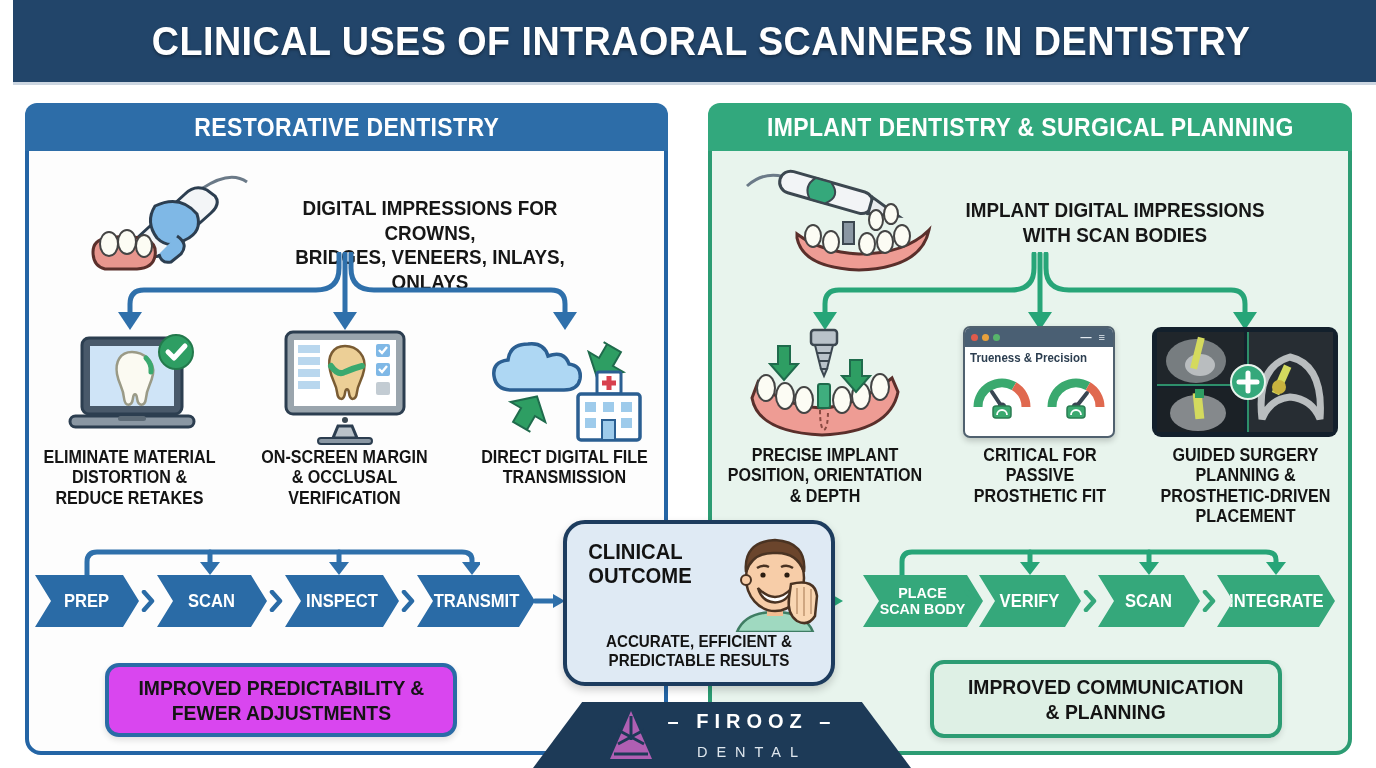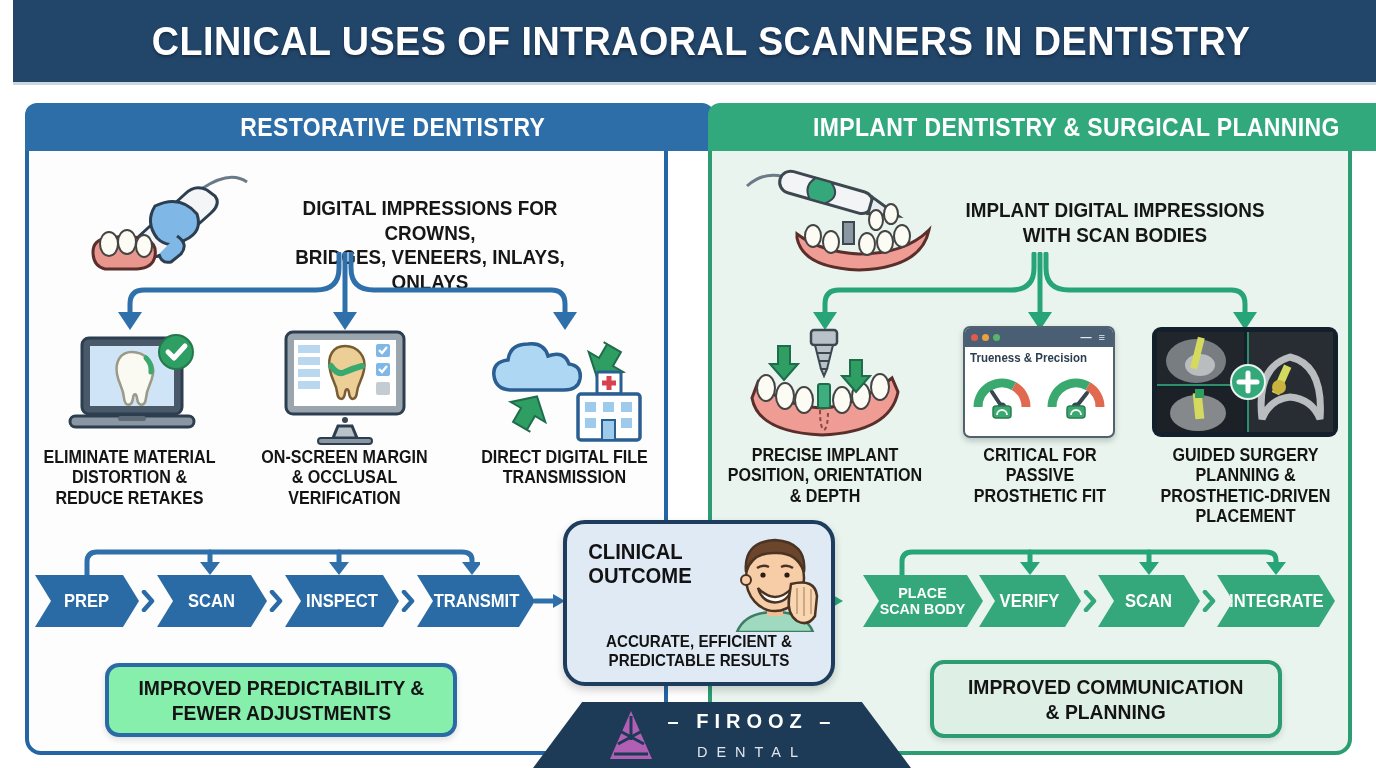--- a/index.html
+++ b/index.html
@@ -14,40 +14,40 @@
   .banner{left:0;top:0;width:1376px;height:82px;background:#22456a;border-bottom:3px solid #ccd6e1;
           display:flex;align-items:center;justify-content:center;margin-left:13px;}
   .banner .title{color:#fff;font-size:41px;font-weight:800;letter-spacing:.5px;
           text-shadow:0 2px 3px rgba(0,0,0,.35);}
 
   
   .panel{border-radius:16px;box-sizing:border-box;}
   .panel.left{left:25px;top:103px;width:643px;height:652px;background:#fdfdfd;border:4px solid #2465a5;}
   .panel.right{left:708px;top:103px;width:644px;height:652px;background:#e8f4ed;border:4px solid #2c9c73;}
   .panel-header{height:48px;border-radius:12px 12px 0 0;display:flex;align-items:center;justify-content:center;
-          color:#fff;font-size:25px;font-weight:800;letter-spacing:.4px;padding-left:46px;}
+          color:#fff;font-size:25px;font-weight:800;letter-spacing:.4px;}
   .panel-header.blue{left:25px;top:103px;width:643px;background:#2d6da8;}
   .panel-header.green{left:708px;top:103px;width:644px;background:#32a87d;}
 
   .intro-text{font-size:20.5px;font-weight:800;color:#161616;text-align:center;line-height:1.2;}
   .benefit-label{font-size:17.5px;font-weight:800;color:#141414;text-align:center;line-height:1.16;}
 
   
   .chev{height:52px;display:flex;align-items:center;justify-content:center;color:#fff;
         font-weight:800;text-align:center;line-height:1.05;
         clip-path:polygon(0 0,calc(100% - 16px) 0,100% 50%,calc(100% - 16px) 100%,0 100%,16px 50%);}
   .chev.blue{background:#2a6ba6;}
   .chev.green{background:#35a87b;}
   .chev .lbl{font-size:18px;}
   .chev .lbl.sm{font-size:15.5px;}
 
   
   .benefit-box{box-sizing:border-box;border-radius:14px;display:flex;align-items:center;justify-content:center;
         text-align:center;font-weight:800;color:#141414;box-shadow:0 3px 6px rgba(0,0,0,.12);}
-  .benefit-box.blue{background:#86efac;border:4px solid #2a6ba6;font-size:21px;line-height:1.2;}
+  .benefit-box.blue{background:#d946ef;border:4px solid #2a6ba6;font-size:21px;line-height:1.2;}
   .benefit-box.green{background:#def0e5;border:4px solid #2c9c73;font-size:21px;line-height:1.2;}
 
   .outcome-box{left:563px;top:520px;width:272px;height:166px;background:#dfeaf4;border:4px solid #1d3c5e;
         border-radius:22px;box-sizing:border-box;z-index:5;box-shadow:0 4px 8px rgba(0,0,0,.18);}
   .outcome-title{position:absolute;left:16px;top:16px;width:130px;font-size:22px;font-weight:800;color:#131313;line-height:1.1;}
   .outcome-sub{position:absolute;left:0;bottom:12px;width:100%;text-align:center;font-size:16.5px;font-weight:800;color:#131313;line-height:1.15;}
 
   
   .gauge-window{left:963px;top:326px;width:152px;height:112px;background:#fff;border:2px solid #50616f;
         border-radius:7px;box-sizing:border-box;overflow:hidden;box-shadow:0 3px 6px rgba(0,0,0,.2);}

